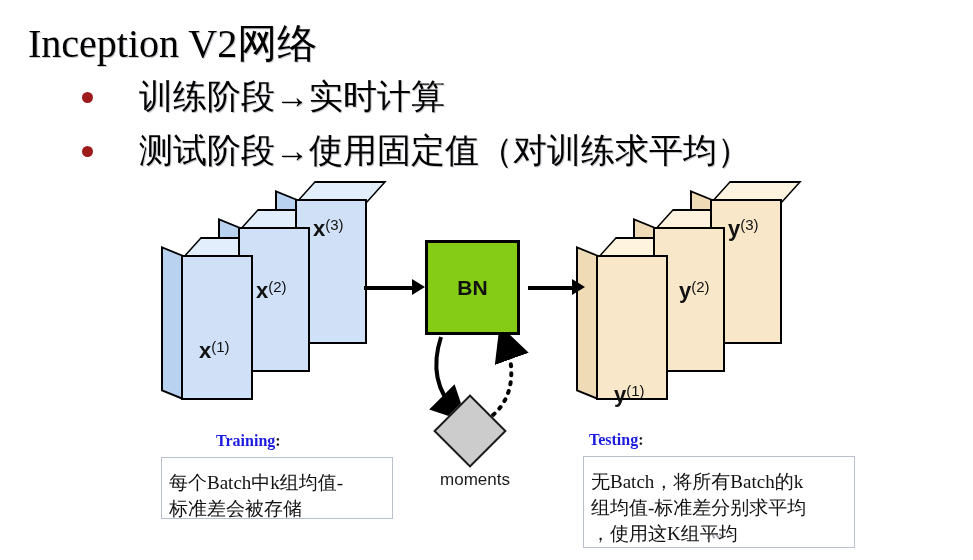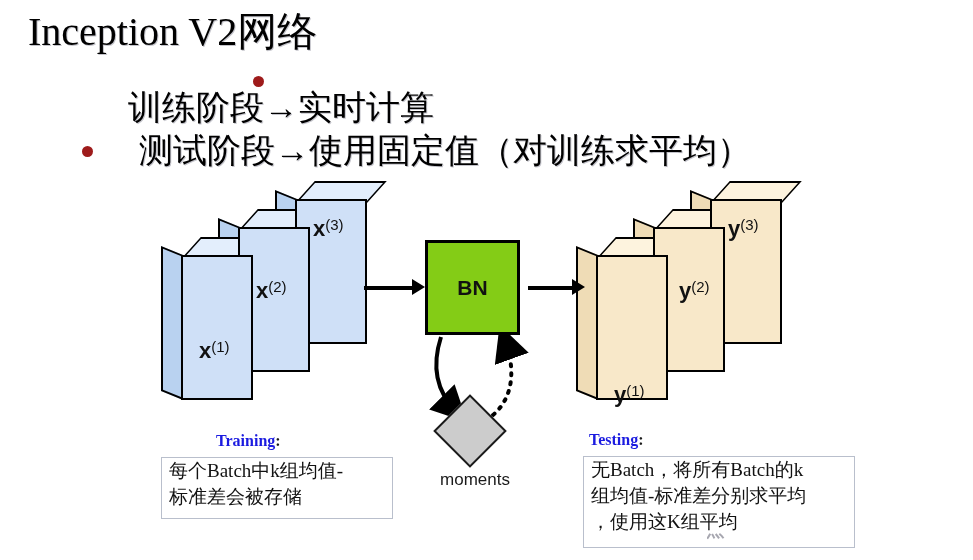--- a/index.html
+++ b/index.html
@@ -13,21 +13,21 @@
     height: 560px;
     background: #ffffff;
     overflow: hidden;
     font-family: "Liberation Sans", sans-serif;
   }
 
   
   #slide-title {
     position: absolute;
     left: 28px;
-    top: 8px;
+    top: 20px;
     font-family: "Liberation Serif", serif;
     font-size: 40px;
     line-height: 48px;
     color: #000000;
     white-space: nowrap;
     text-shadow: 1px 1px 0 rgba(90,90,110,0.35);
   }
 
   
   .bullet-row {
@@ -44,21 +44,21 @@
     flex: 0 0 auto;
   }
   .bullet-text {
     font-family: "Liberation Serif", serif;
     font-size: 34px;
     line-height: 42px;
     color: #000000;
     margin-left: 46px;
     text-shadow: 1px 1px 0 rgba(90,90,110,0.35);
   }
-  #bullet-1 { left: 82px; top: 76px; flex-direction: column; }
+  #bullet-1 { left: 82px; top: 76px; }
   #bullet-2 { left: 82px; top: 130px; }
 
   
   #diagram {
     position: absolute;
     left: 0;
     top: 180px;
     width: 973px;
     height: 250px;
   }
@@ -204,21 +204,21 @@
   }
   .cap-box {
     position: absolute;
     box-sizing: border-box;
     border: 1.5px solid #b9bfcc;
     background: #ffffff;
     font-family: "Liberation Serif", serif;
     font-size: 19px;
     line-height: 26px;
     color: #121212;
-    padding: 0 7px 5px 7px;
+    padding: 12px 7px 5px 7px;
   }
 
   #training-heading { left: 216px; top: 432px; }
   #training-box {
     left: 161px;
     top: 457px;
     width: 232px;
     height: 62px;
   }
 

